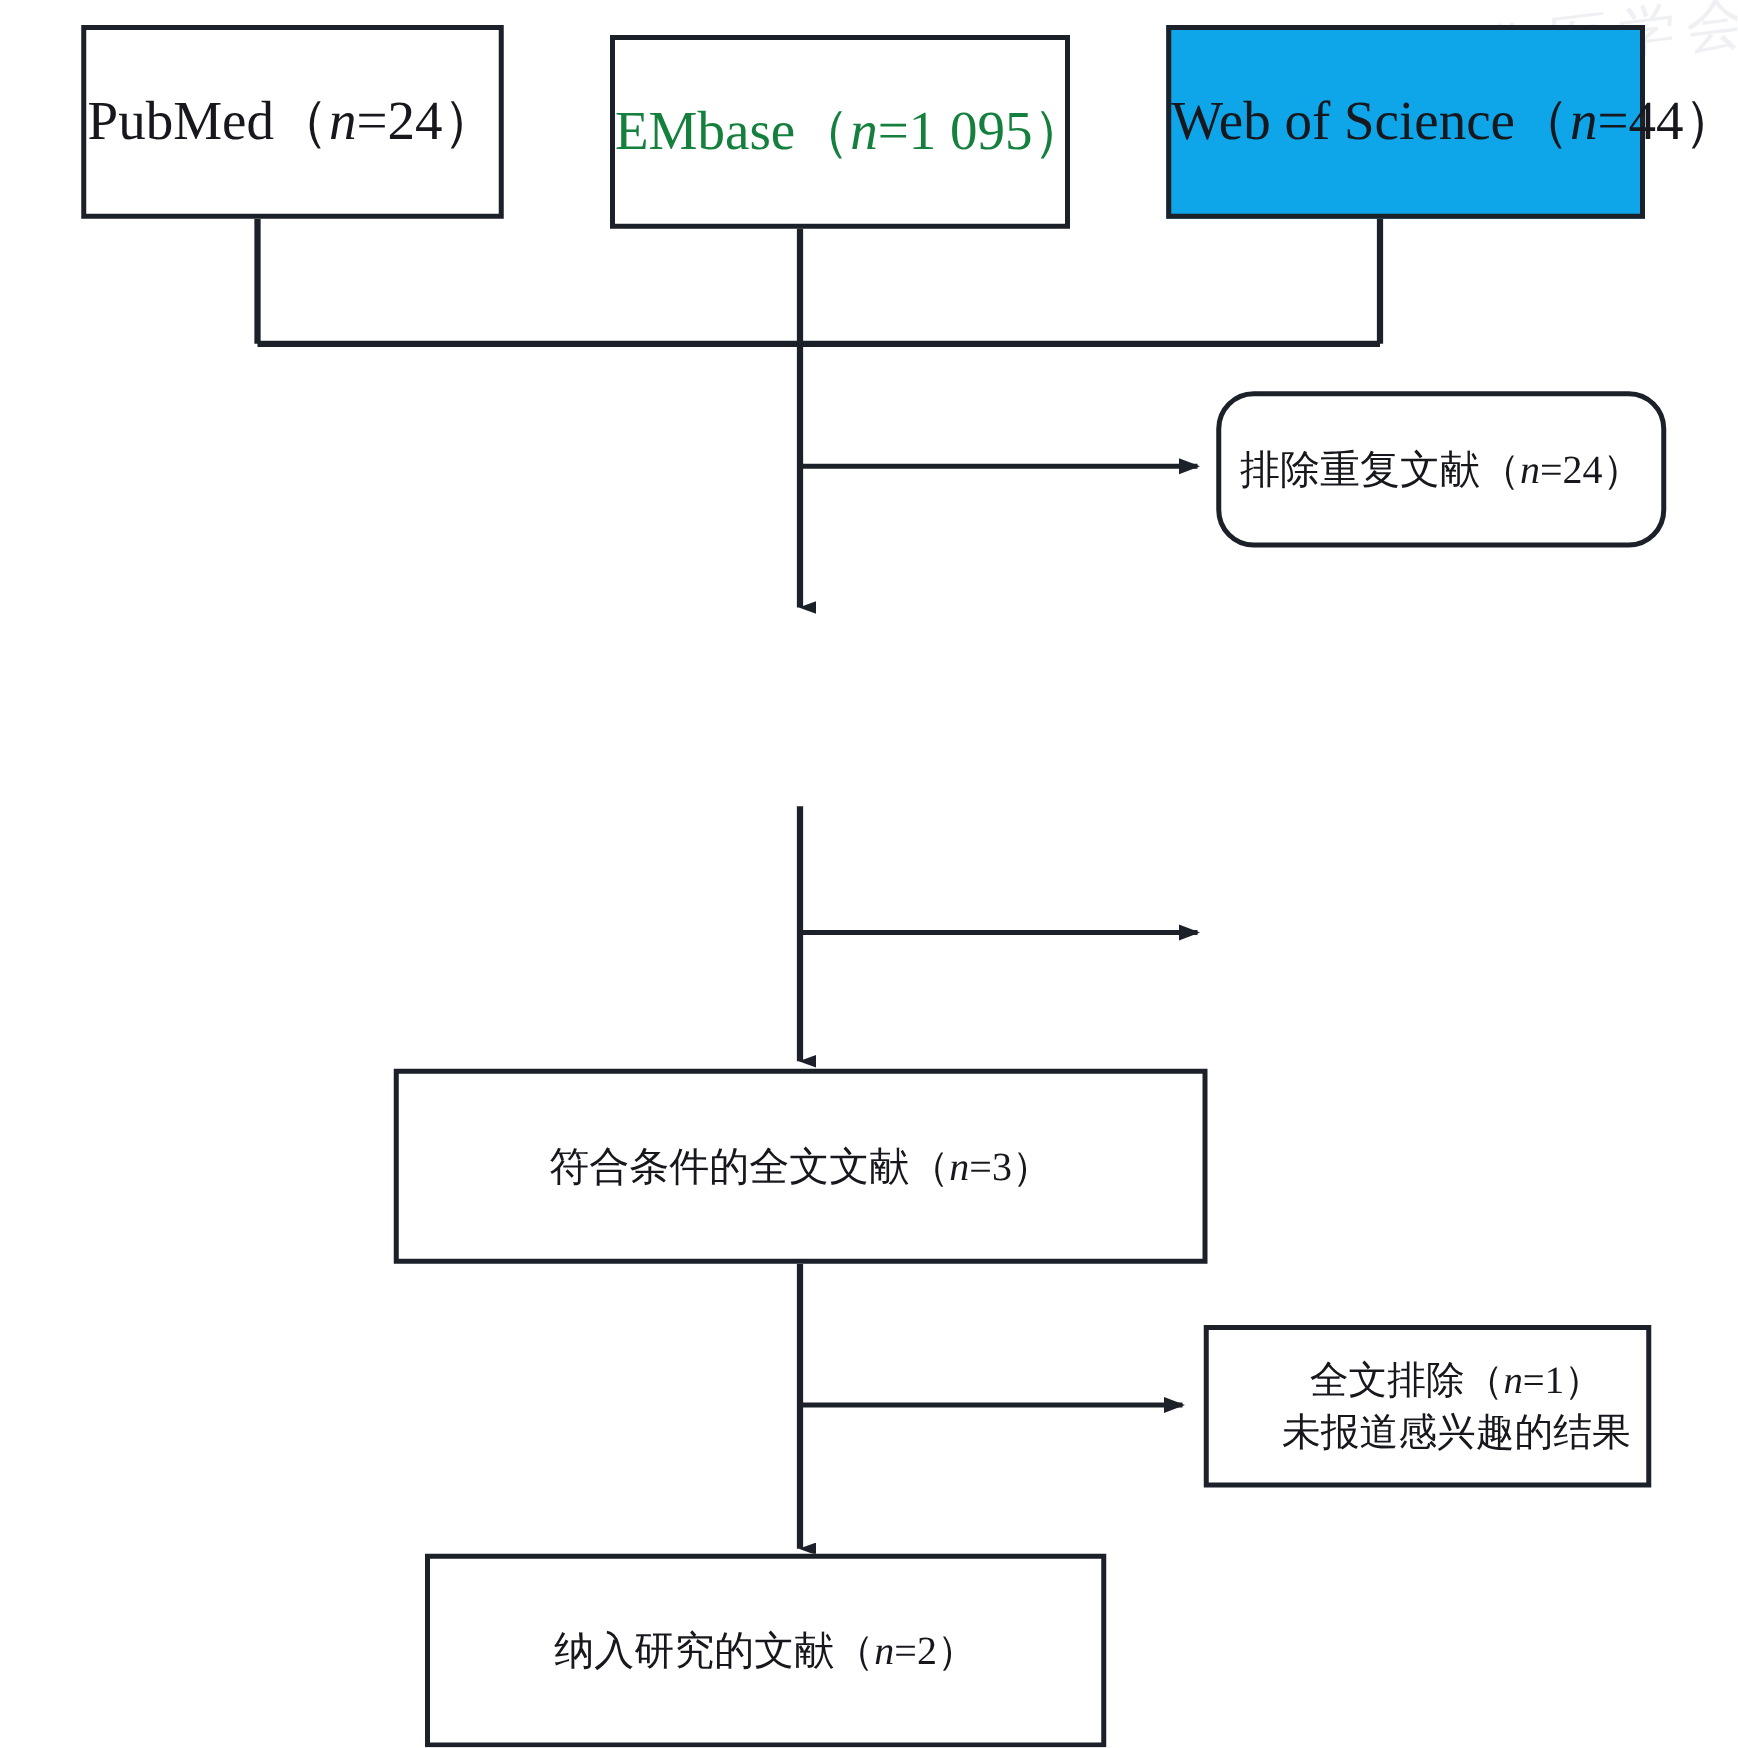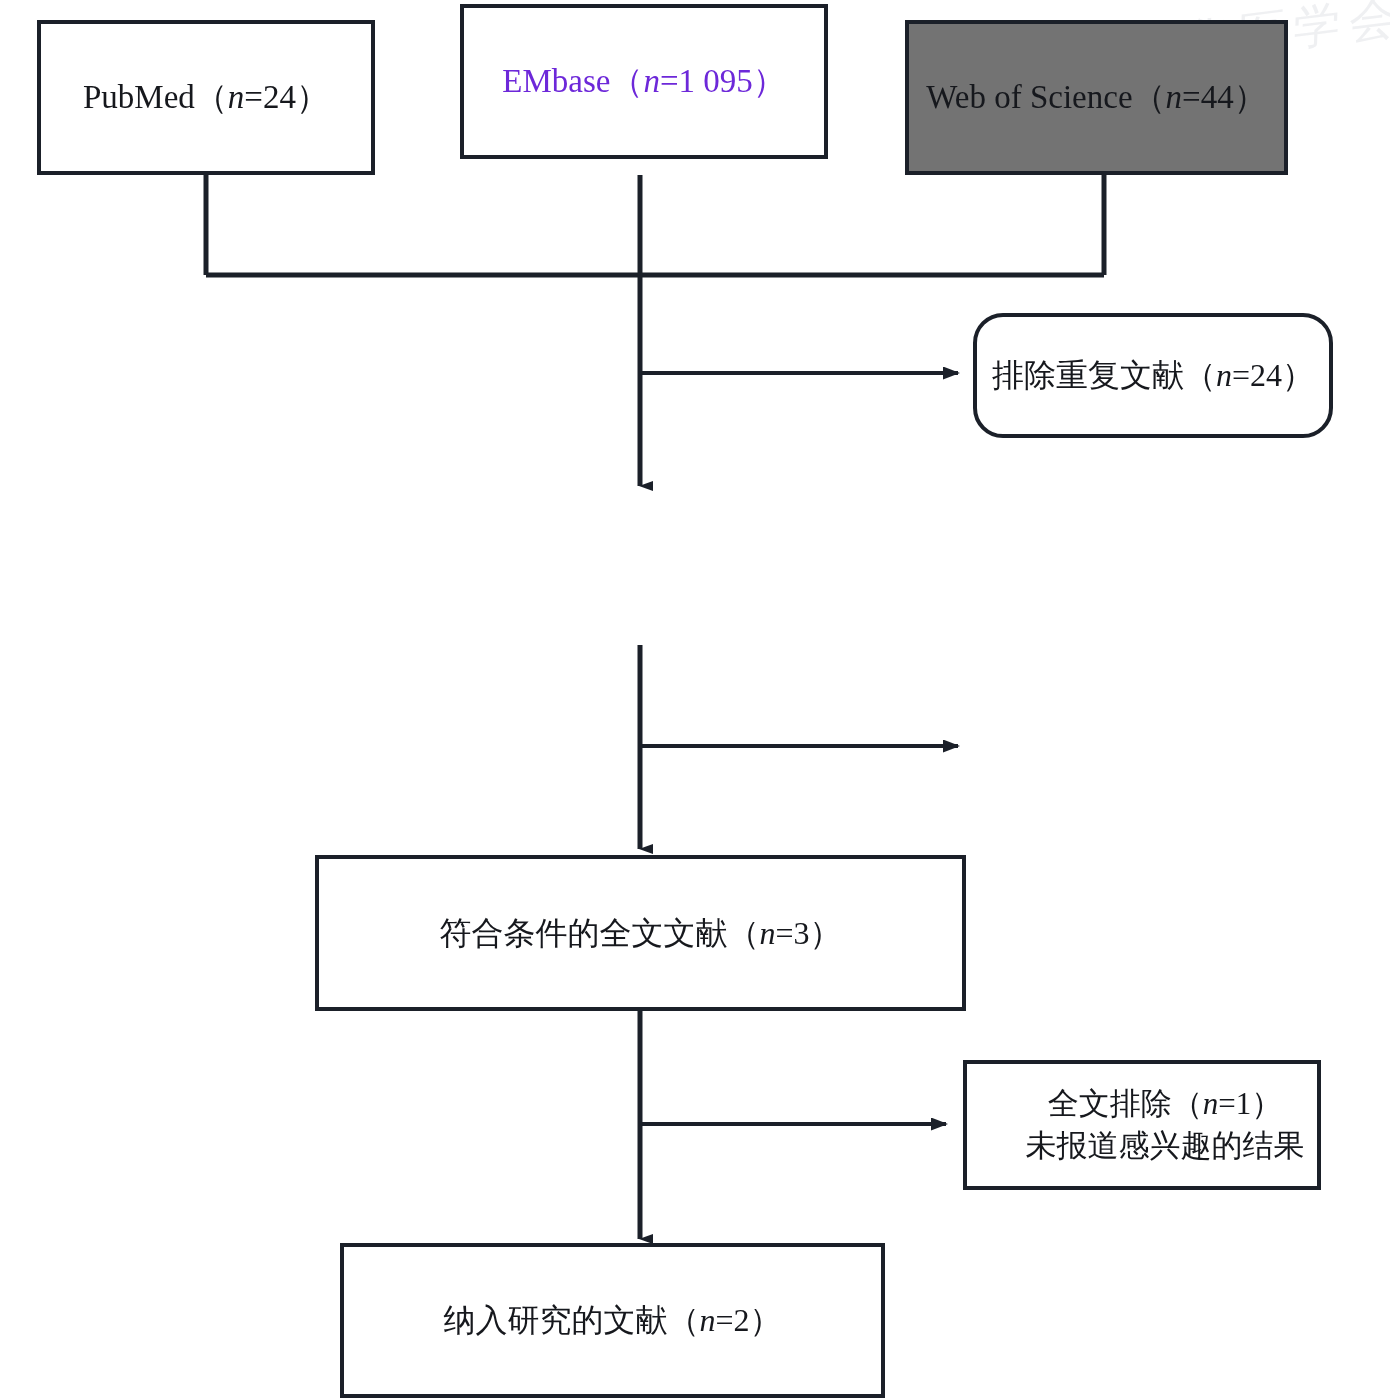--- a/index.html
+++ b/index.html
@@ -69,21 +69,21 @@
     left: 1063px;
     top: 20px;
     width: 72px;
     height: 72px;
   }
   em.n {
     font-style: italic;
     font-family: "Liberation Serif", "DejaVu Serif", serif;
   }
   
-  .fs-src   { font-size: 33px; }
+  .fs-src   { font-size: 44px; margin-left: 28px; }
   .fs-mid   { font-size: 32px; }
   .fs-list  { font-size: 31px; }
   .fs-small { font-size: 31px; padding-left: 46px; }
 </style>
 </head>
 <body>
 
 <div id="canvas" style="background: rgb(255, 255, 255);">
 
   <svg class="lines-svg" viewBox="0 0 1390 1398" xmlns="http://www.w3.org/2000/svg">
@@ -131,27 +131,27 @@
     </svg>
     <div class="wm-text" style="color: rgb(201, 204, 212);">中华医学会</div>
   </div>
 
   <div class="box fs-src" style="left: 37px; top: 20px; width: 338px; height: 155px; border-color: rgb(27, 32, 41); background: rgb(255, 255, 255); color: rgb(22, 24, 29);">
     <span class="txt">
       PubMed（<em class="n">n</em>=24）
     </span>
   </div>
 
-  <div class="box fs-src" style="left: 460px; top: 4px; width: 368px; height: 155px; border-color: rgb(27, 32, 41); background: rgb(255, 255, 255); color: #6d28d9;">
+  <div class="box fs-src" style="left: 460px; top: 28px; width: 368px; height: 155px; border-color: rgb(27, 32, 41); background: rgb(255, 255, 255); color: #15803d;">
     <span class="txt">
       EMbase（<em class="n">n</em>=1&nbsp;095）
     </span>
   </div>
 
-  <div class="box fs-src" style="left: 905px; top: 20px; width: 383px; height: 155px; border-color: rgb(27, 32, 41); background: #737373; color: rgb(22, 24, 29);">
+  <div class="box fs-src" style="left: 905px; top: 20px; width: 383px; height: 155px; border-color: rgb(27, 32, 41); background: #0ea5e9; color: rgb(22, 24, 29);">
     <span class="txt">
       Web of Science（<em class="n">n</em>=44）
     </span>
   </div>
 
   <div class="box fs-mid" style="left: 973px; top: 313px; width: 360px; height: 125px; border-color: rgb(27, 32, 41); background: rgb(255, 255, 255); color: rgb(22, 24, 29); border-radius: 30px;">
     <span class="txt">
       排除重复文献（<em class="n">n</em>=24）
     </span>
   </div>

